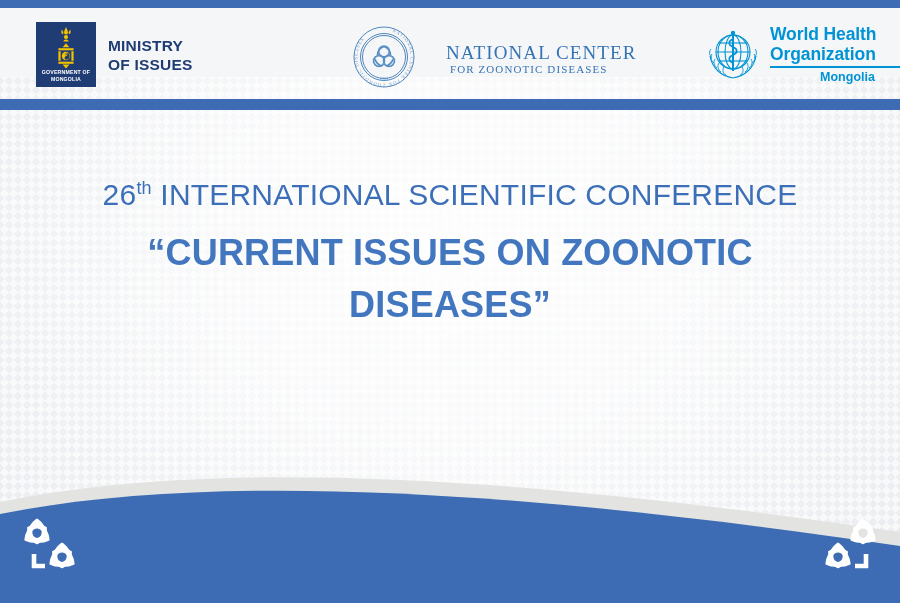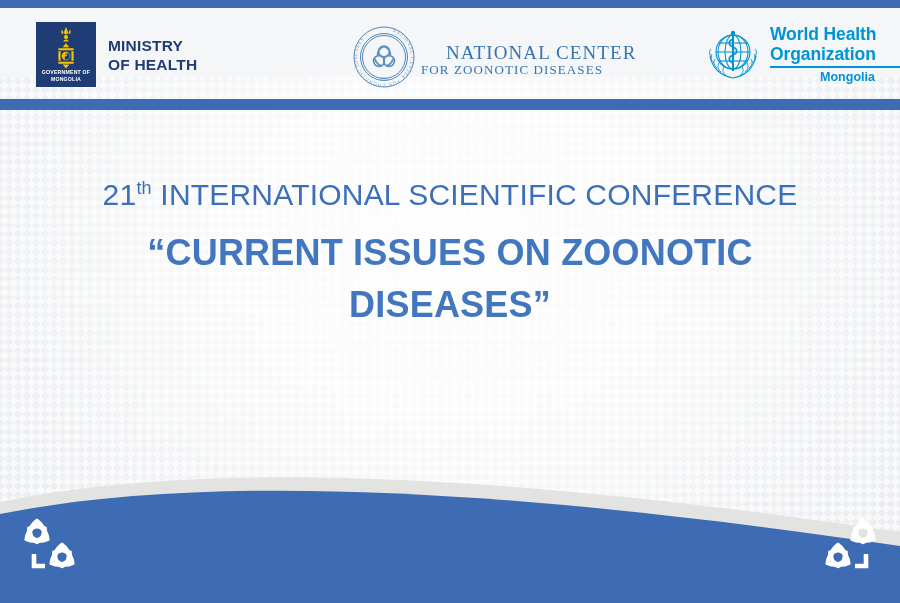--- a/index.html
+++ b/index.html
@@ -115,23 +115,24 @@
   }
   .nczd-line1 {
     font-family: "Liberation Serif", serif;
     font-size: 19px;
     letter-spacing: 1.1px;
     line-height: 21px;
     margin-left: 25px;
   }
   .nczd-line2 {
     font-family: "Liberation Serif", serif;
-    font-size: 13px;
+    font-size: 11px;
     letter-spacing: 1.1px;
     line-height: 13px;
+    text-align: center;
   }
 
   
   .who {
     position: absolute;
     left: 704px; top: 17px;
     display: flex;
     align-items: flex-start;
   }
   .who-emblem { flex: none; margin-top: 3px; }
@@ -255,21 +256,21 @@
             </g>
           </svg>
         </span>
         <div class="moh-crest-text">
           <div>GOVERNMENT OF</div>
           <div>MONGOLIA</div>
         </div>
       </div>
       <div class="moh-name">
         <div>MINISTRY</div>
-        <div>OF HEALTH</div>
+        <div>OF ISSUES</div>
       </div>
     </div>
 
     <div class="nczd">
       <span class="nczd-seal">
         <svg width="62" height="62" viewBox="0 0 62 62">
           <g fill="none" stroke="#4f86bd" stroke-width="1">
             <circle cx="31" cy="31" r="30"></circle>
             <circle cx="31" cy="31" r="23.5"></circle>
             <circle cx="31" cy="31" r="21.5"></circle>
@@ -344,21 +345,21 @@
         <div class="who-rule"></div>
         <div class="who-country">Mongolia</div>
       </div>
     </div>
 
   </div>
 
   <div class="header-rule"></div>
 
   <div class="body-area">
-    <div class="conf-line"><span>21</span><sup>th</sup> <span>INTERNATIONAL SCIENTIFIC CONFERENCE</span></div>
+    <div class="conf-line"><span>26</span><sup>th</sup> <span>INTERNATIONAL SCIENTIFIC CONFERENCE</span></div>
 
     <div class="theme">“CURRENT ISSUES ON ZOONOTIC DISEASES”</div>
 
   </div>
 
   <svg class="wave" viewBox="0 0 900 145" preserveAspectRatio="none">
     <path d="M0,44 C230,-4 560,24 900,74 L900,145 L0,145 Z" fill="#e3e4e2"></path>
     <path d="M0,56 C230,10 560,38 900,88 L900,145 L0,145 Z" fill="#3d6cb4"></path>
   </svg>
 

